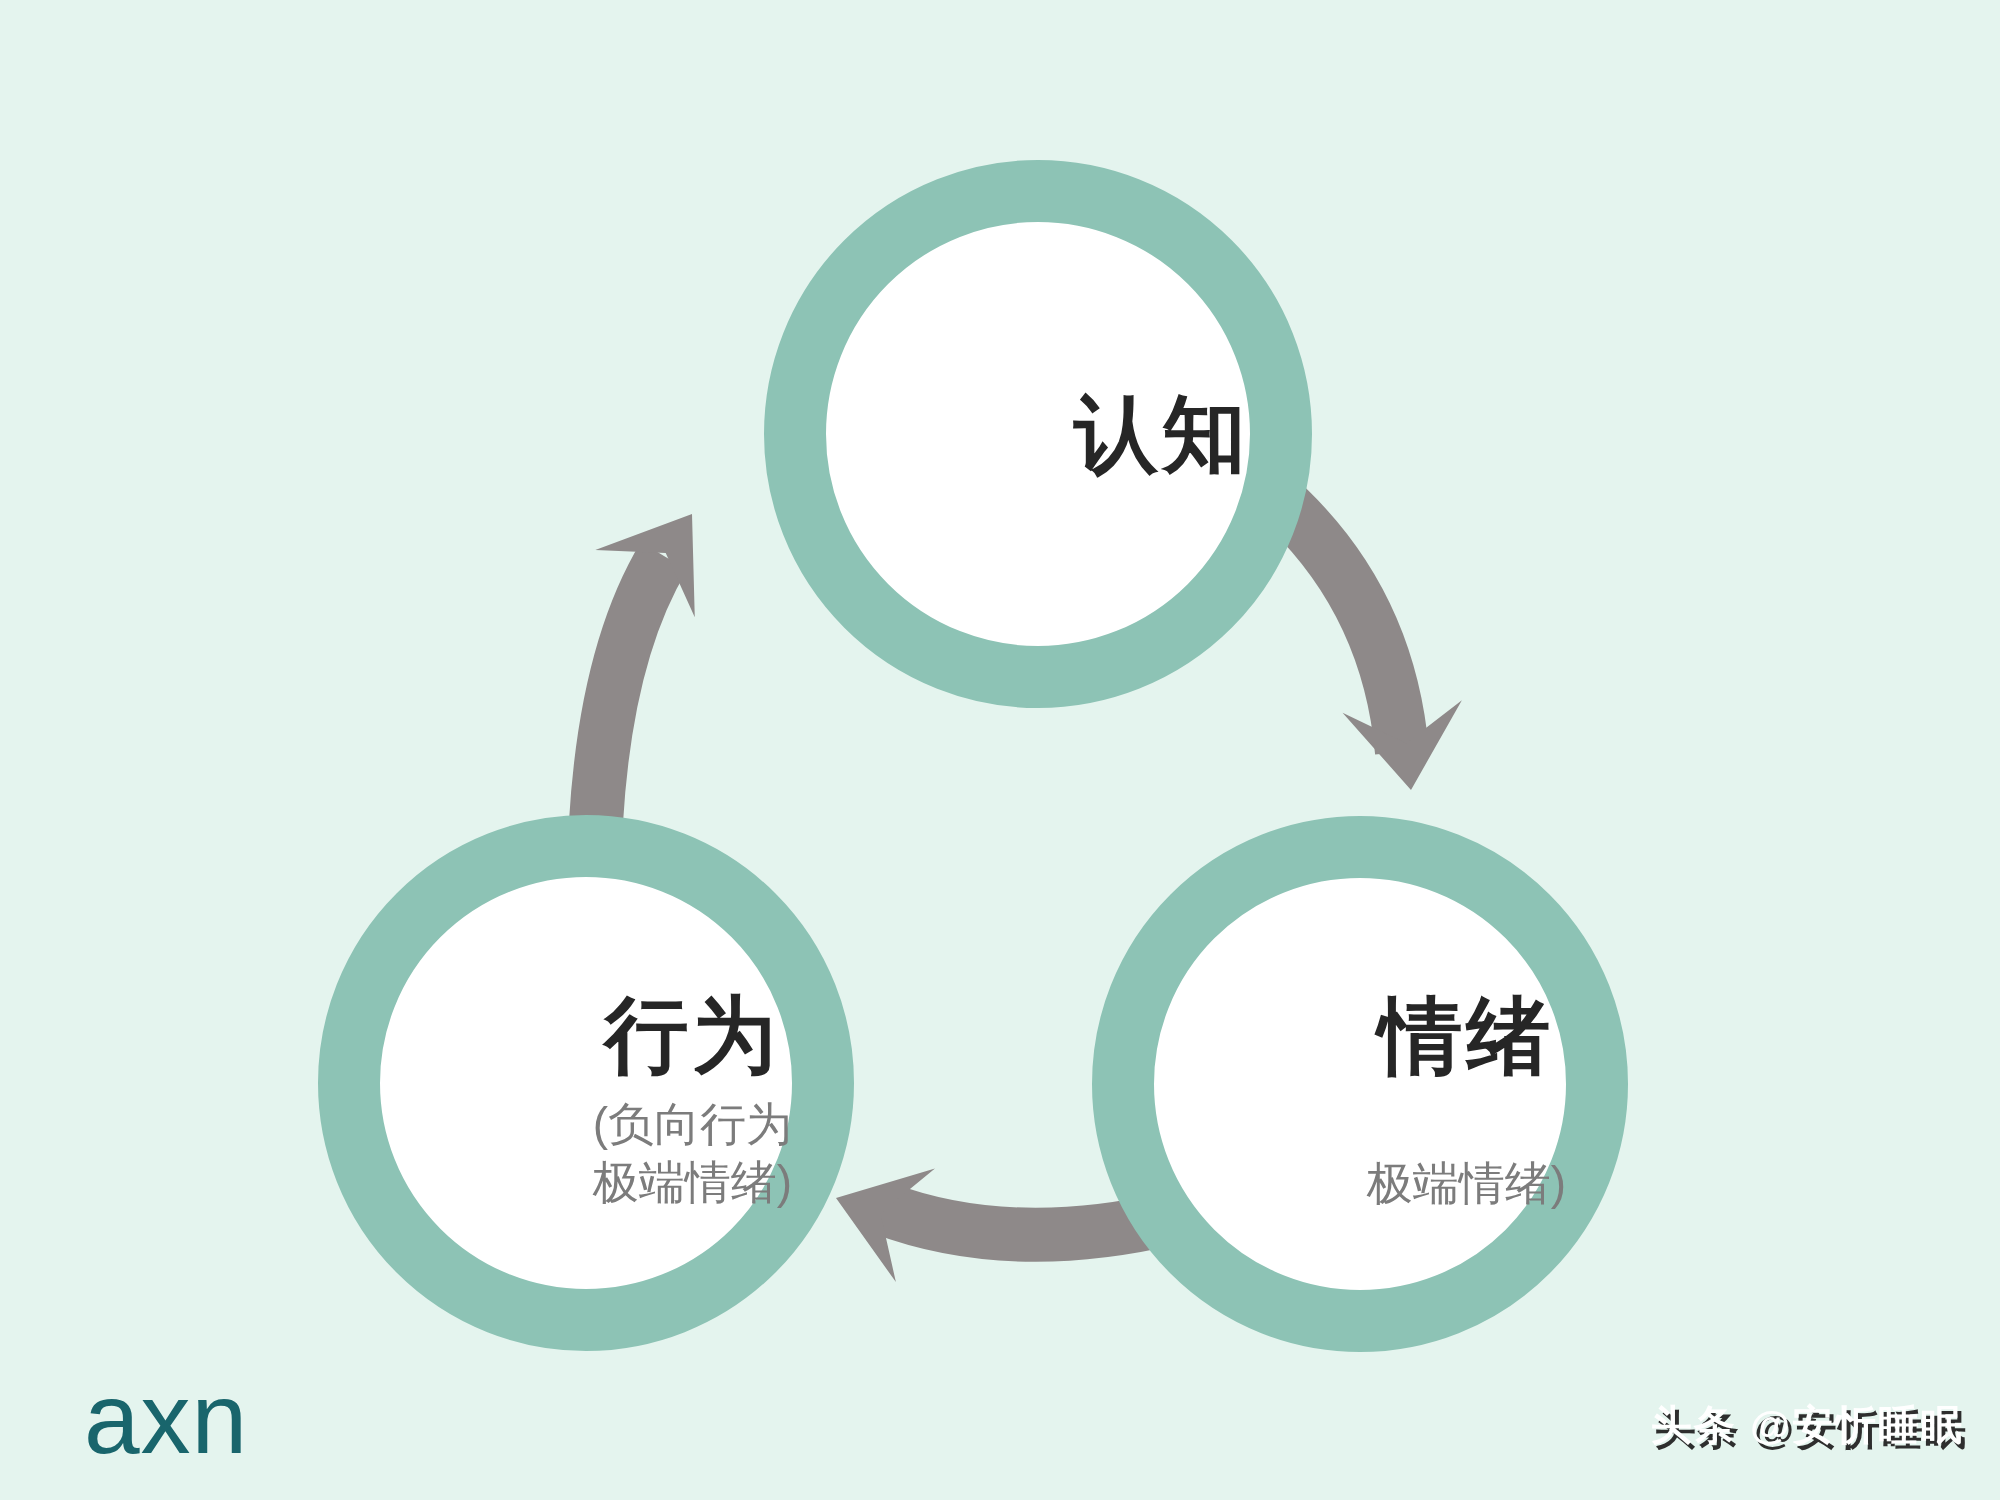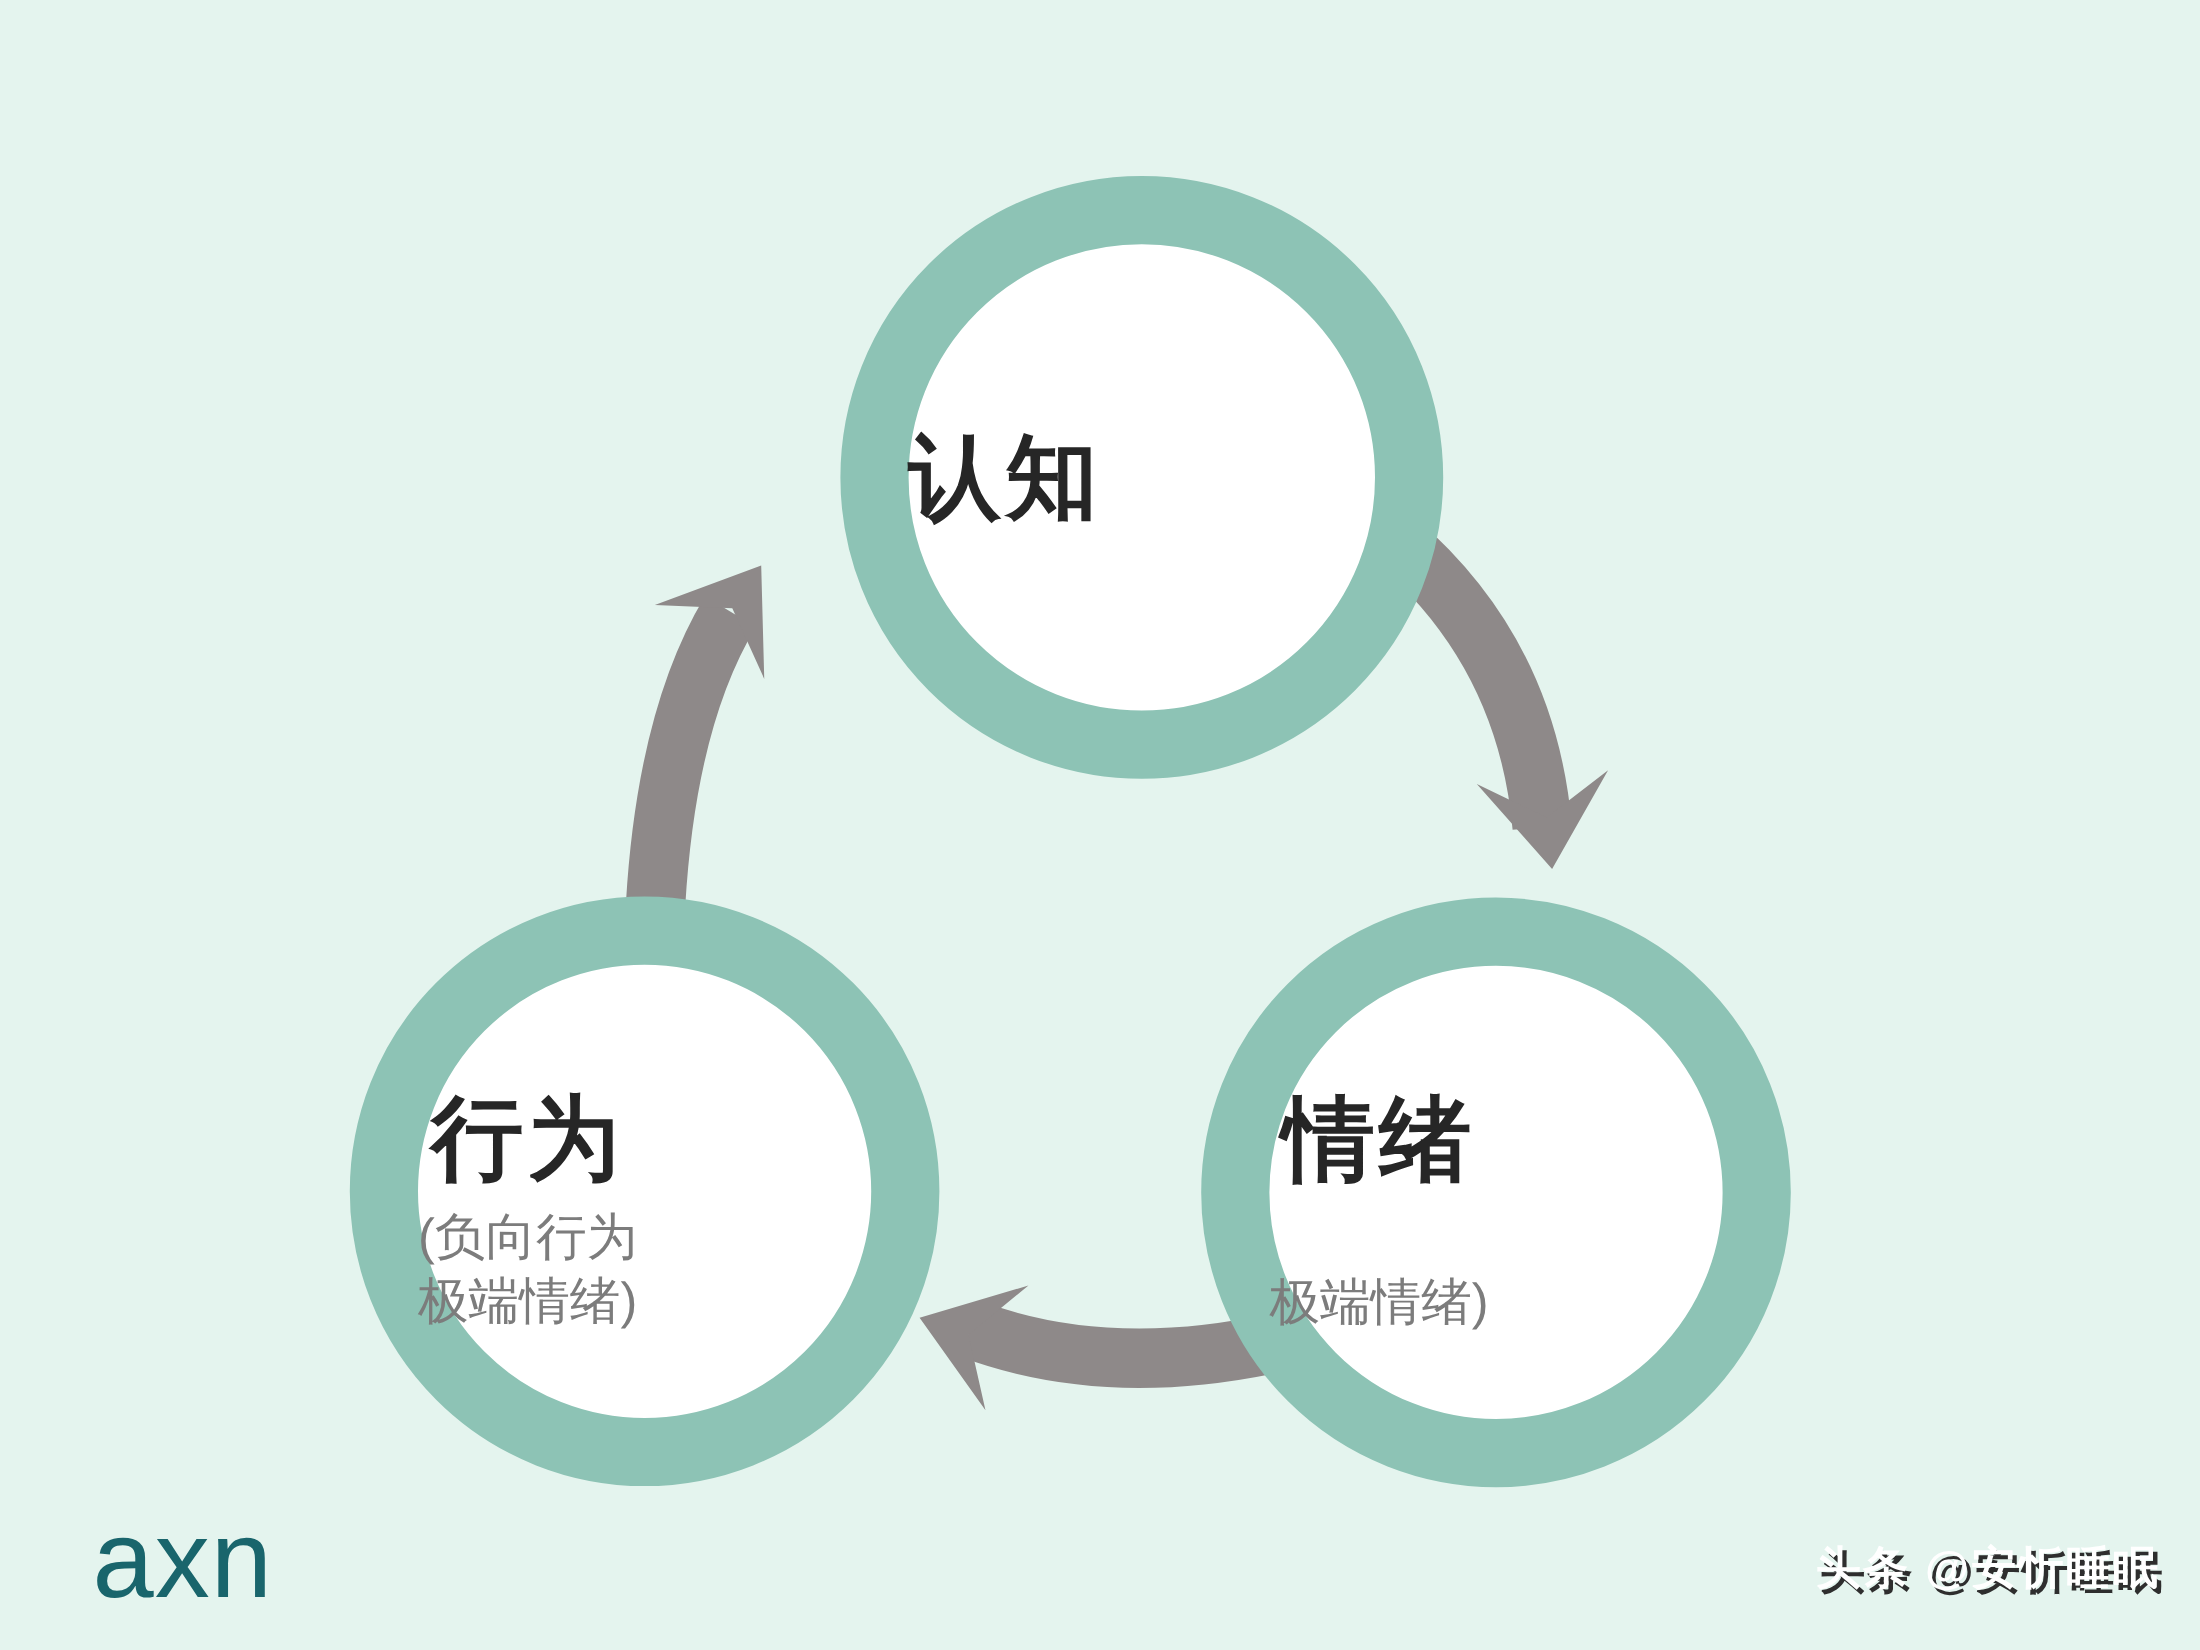--- a/index.html
+++ b/index.html
@@ -35,21 +35,21 @@
   .arrow-head{
     fill:var(--arrow);
     stroke:none;
   }
   .node{
     position:absolute;z-index:2;
     box-sizing:border-box;
     background:#ffffff;
     border:62px solid var(--ring);
     border-radius:50%;
-    display:flex;align-items:center;justify-content:flex-start;
+    display:flex;align-items:center;justify-content:flex-end;
     text-align:center;
   }
   .node-cognition{left:764px;top:160px;width:548px;height:548px;}
   .node-emotion{left:1092px;top:816px;width:536px;height:536px;}
   .node-behavior{left:318px;top:815px;width:536px;height:536px;}
   .node-content{transform:translateY(0);}
   .node-emotion .node-content,
   .node-behavior .node-content{transform:translateY(18px);}
   .node-title{
     font-size:84px;

